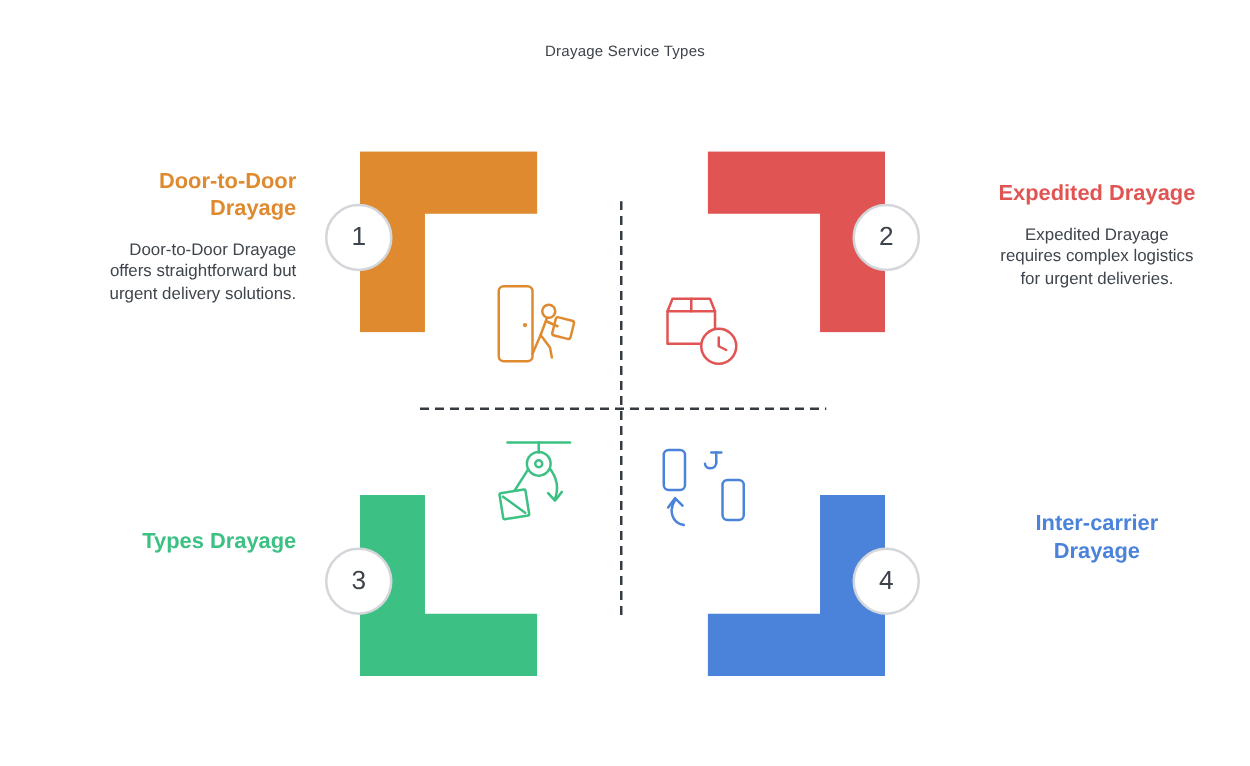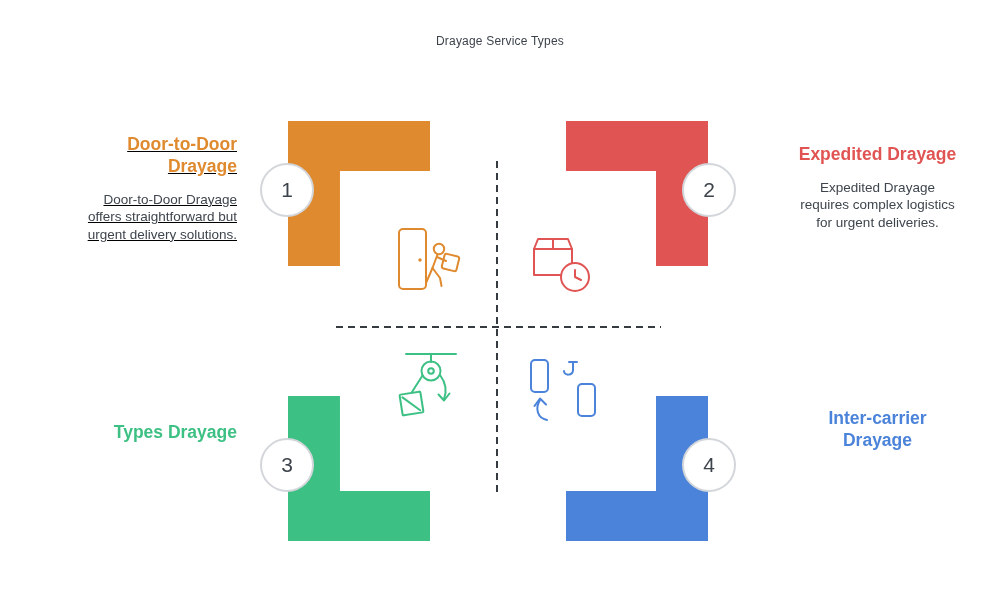--- a/index.html
+++ b/index.html
@@ -66,21 +66,21 @@
     fill: none; stroke: currentColor; stroke-width: 2;
     stroke-linecap: round; stroke-linejoin: round;
   }
   .i1 { left: 392px; top: 222px; width: 78px; height: 80px; }
   .i2 { left: 523px; top: 227px; width: 78px; height: 76px; }
   .i3 { left: 392px; top: 347px; width: 78px; height: 80px; }
   .i4 { left: 523px; top: 354px; width: 80px; height: 78px; }
 
   
   .text { position: absolute; width: 215px; }
-  .t1 { right: 763px; top: 134px; text-align: right; text-decoration: underline; }
+  .t1 { right: 763px; top: 134px; text-align: right; }
   .t2 { left: 770px; top: 144px; text-align: center; }
   .t3 { right: 763px; top: 422px; text-align: right; }
   .t4 { left: 770px; top: 408px; text-align: center; }
 
   .heading {
     font-size: 17.5px; font-weight: 700; line-height: 1.25;
     color: var(--qc);
     margin: 0 0 13px;
     white-space: pre-line;
   }

